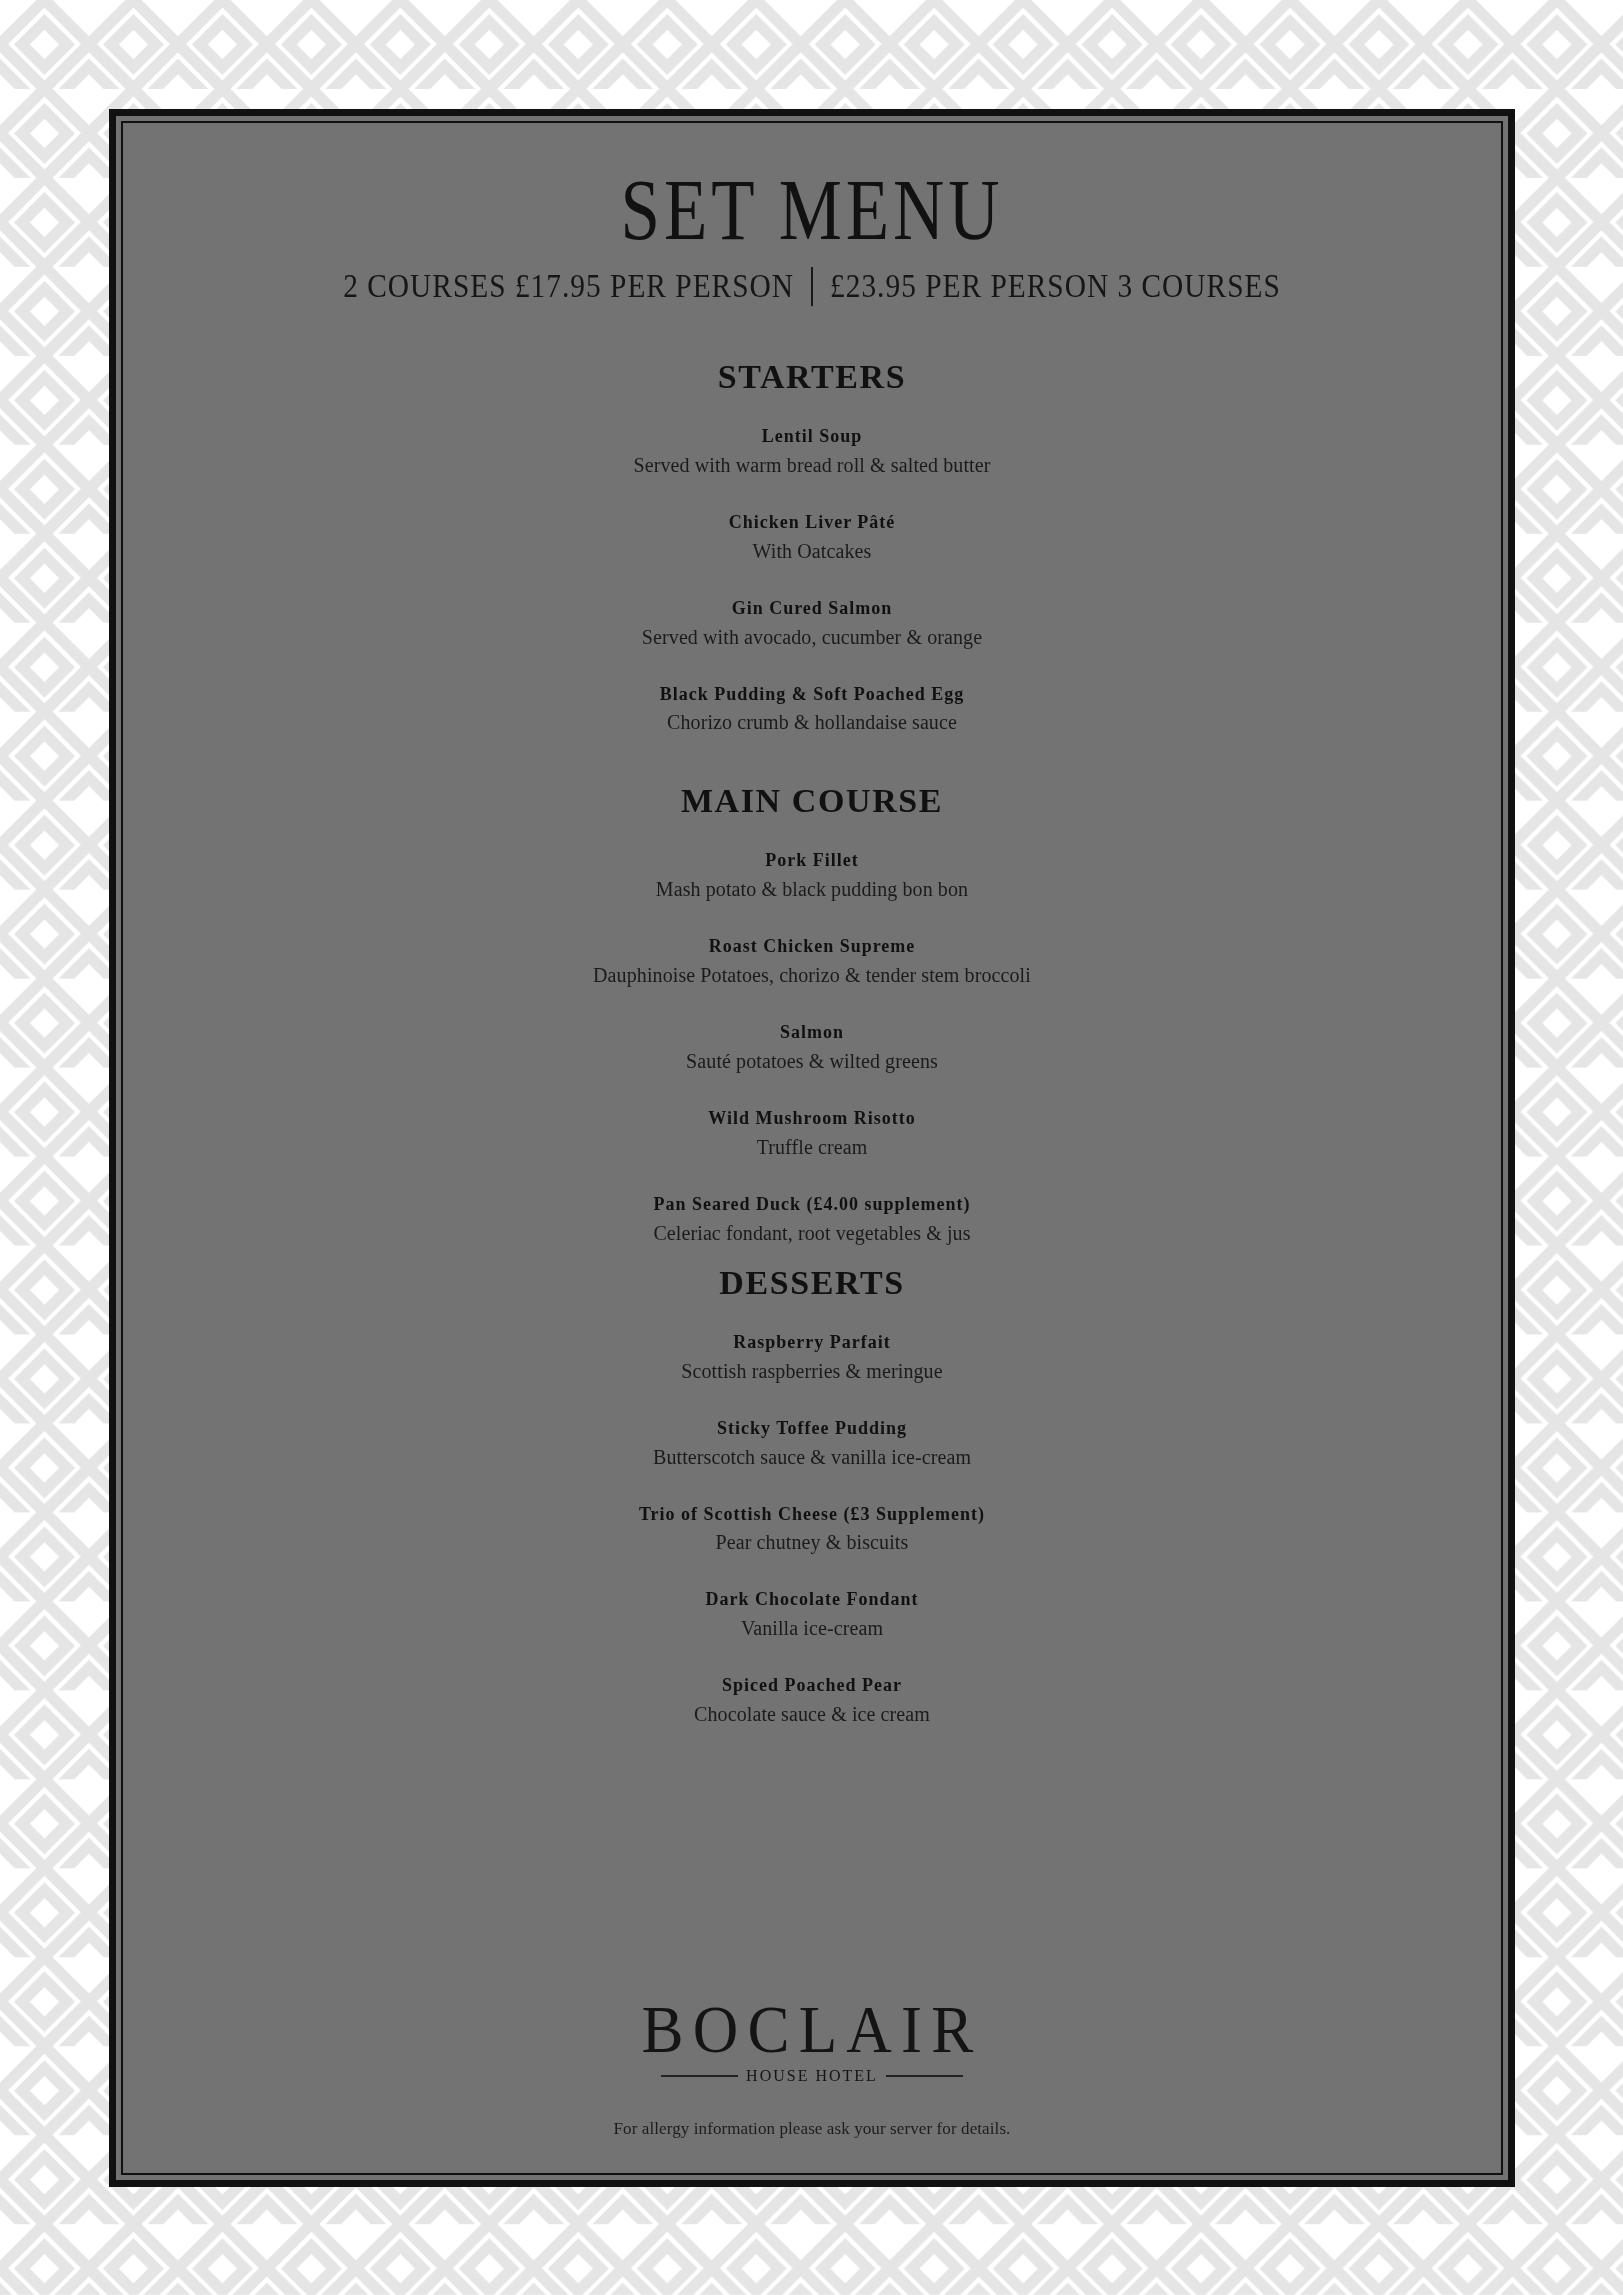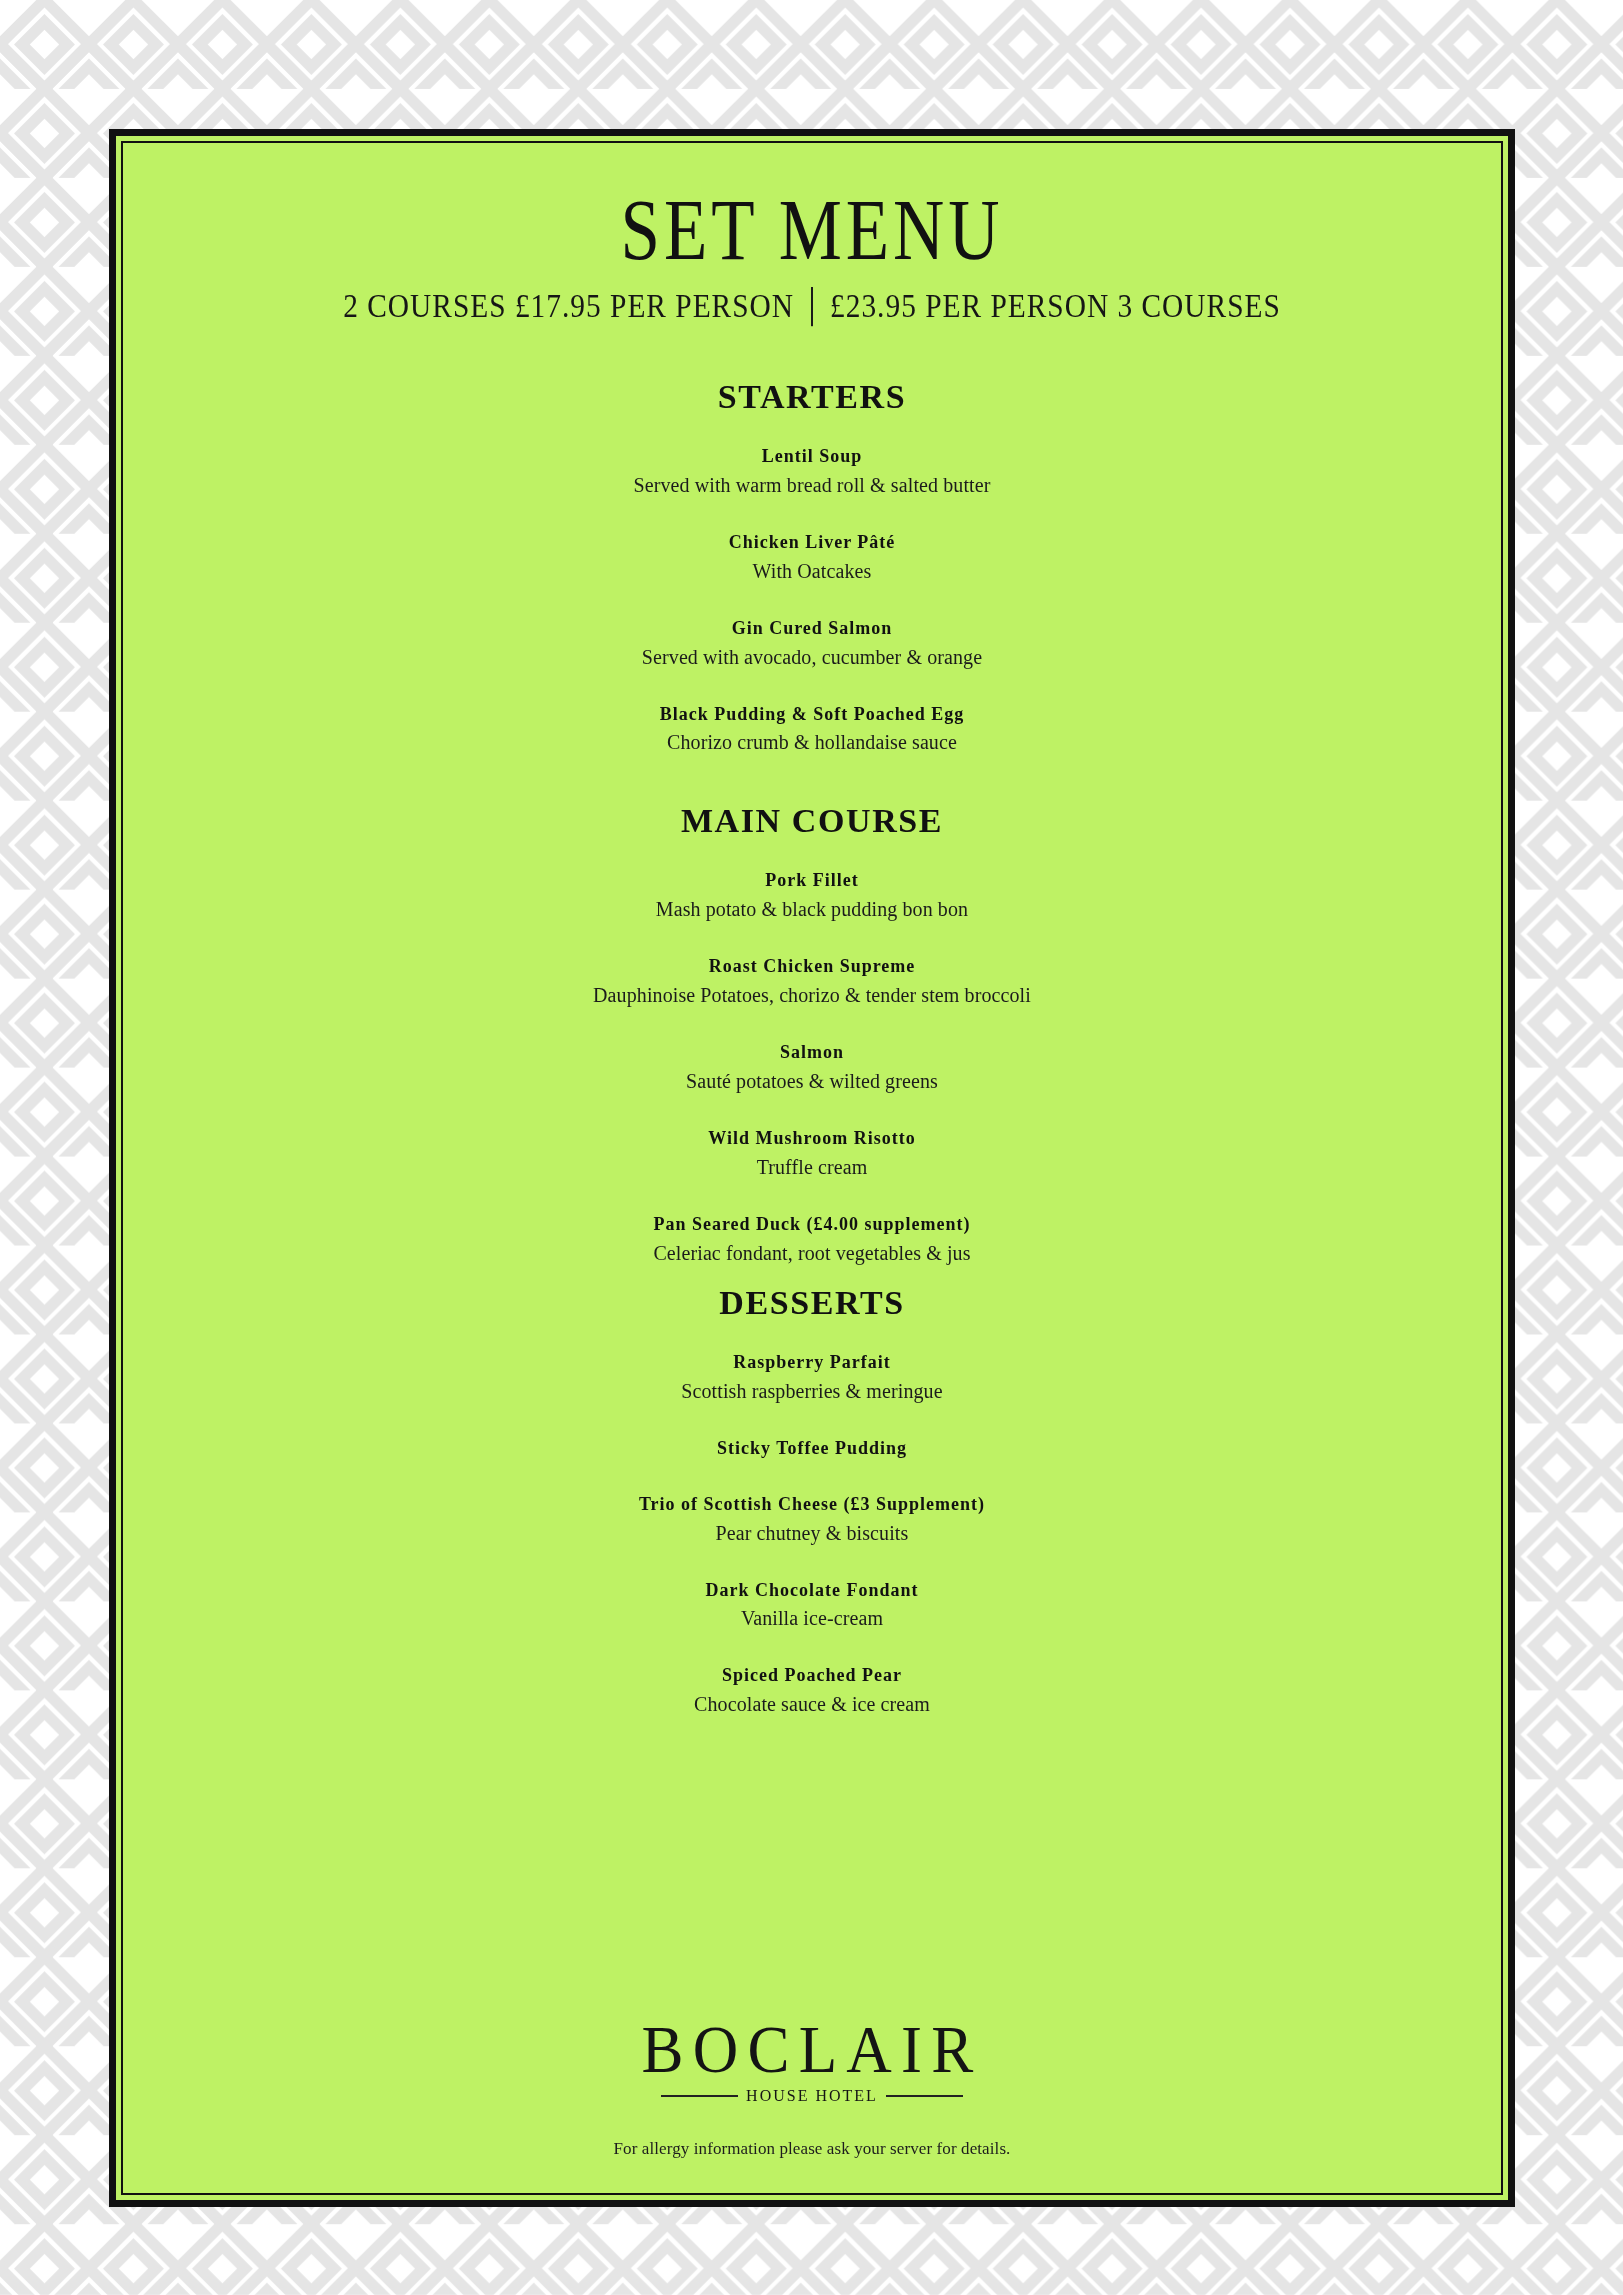--- a/index.html
+++ b/index.html
@@ -24,25 +24,24 @@
     z-index: 0;
   }
 
   
   #menu-card {
     position: absolute;
     left: 109px;
     top: 109px;
     width: 1406px;
     height: 2078px;
-    background: #bef264;
+    background: #737373;
     border: 7.9px solid #111111;
     box-sizing: border-box;
     z-index: 1;
-    margin-top: 20px;
   }
 
   #card-inner-rule {
     position: absolute;
     left: 5.2px;
     top: 5.2px;
     right: 5.2px;
     bottom: 5.2px;
     border: 2.6px solid #111111;
     box-sizing: border-box;
@@ -275,20 +274,21 @@
 
     <div class="section" id="section-desserts">
       <div class="section-heading">DESSERTS</div>
 
       <div class="item">
         <div class="item-name">Raspberry Parfait</div>
         <div class="item-desc">Scottish raspberries &amp; meringue</div>
       </div>
       <div class="item">
         <div class="item-name">Sticky Toffee Pudding</div>
+        <div class="item-desc">Butterscotch sauce &amp; vanilla ice-cream</div>
       </div>
       <div class="item">
         <div class="item-name">Trio of Scottish Cheese (£3 Supplement)</div>
         <div class="item-desc">Pear chutney &amp; biscuits</div>
       </div>
       <div class="item">
         <div class="item-name">Dark Chocolate Fondant</div>
         <div class="item-desc">Vanilla ice-cream</div>
       </div>
       <div class="item">

